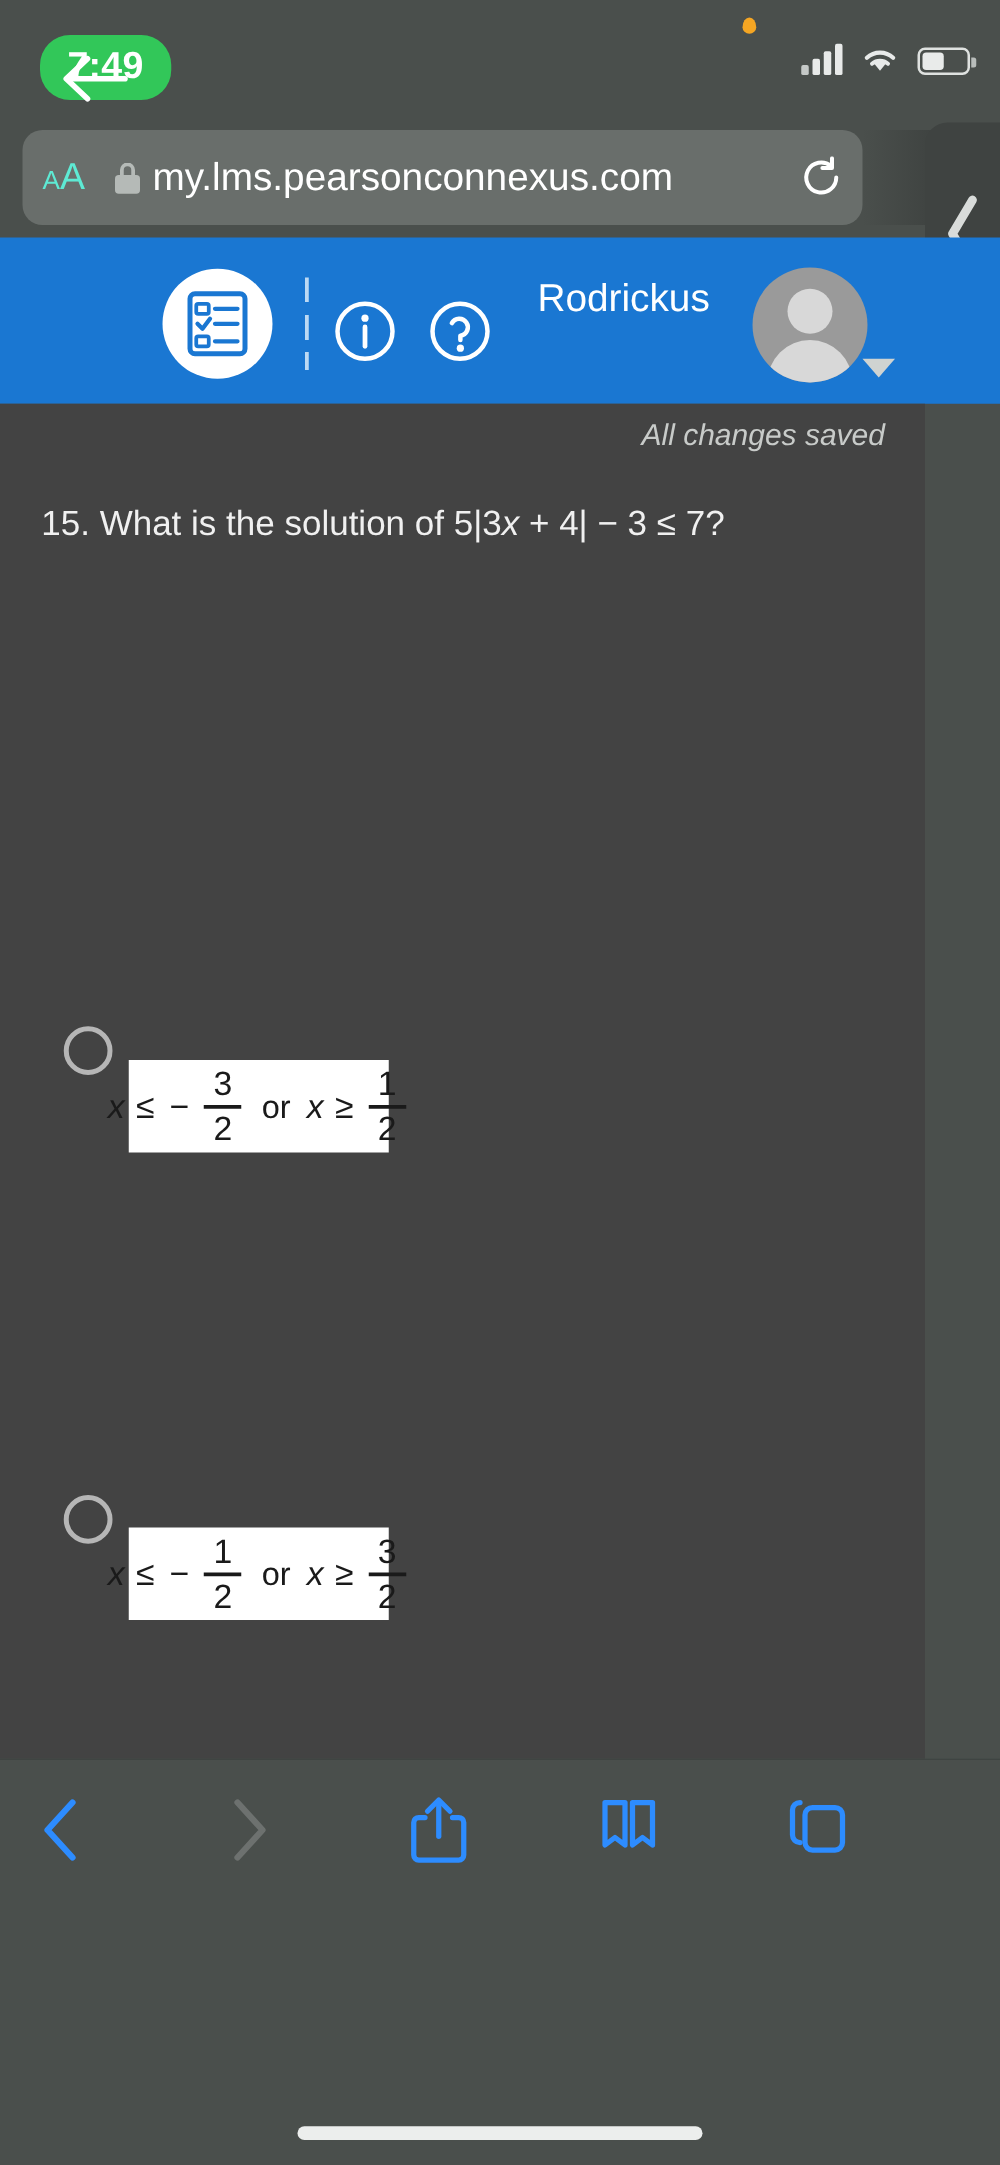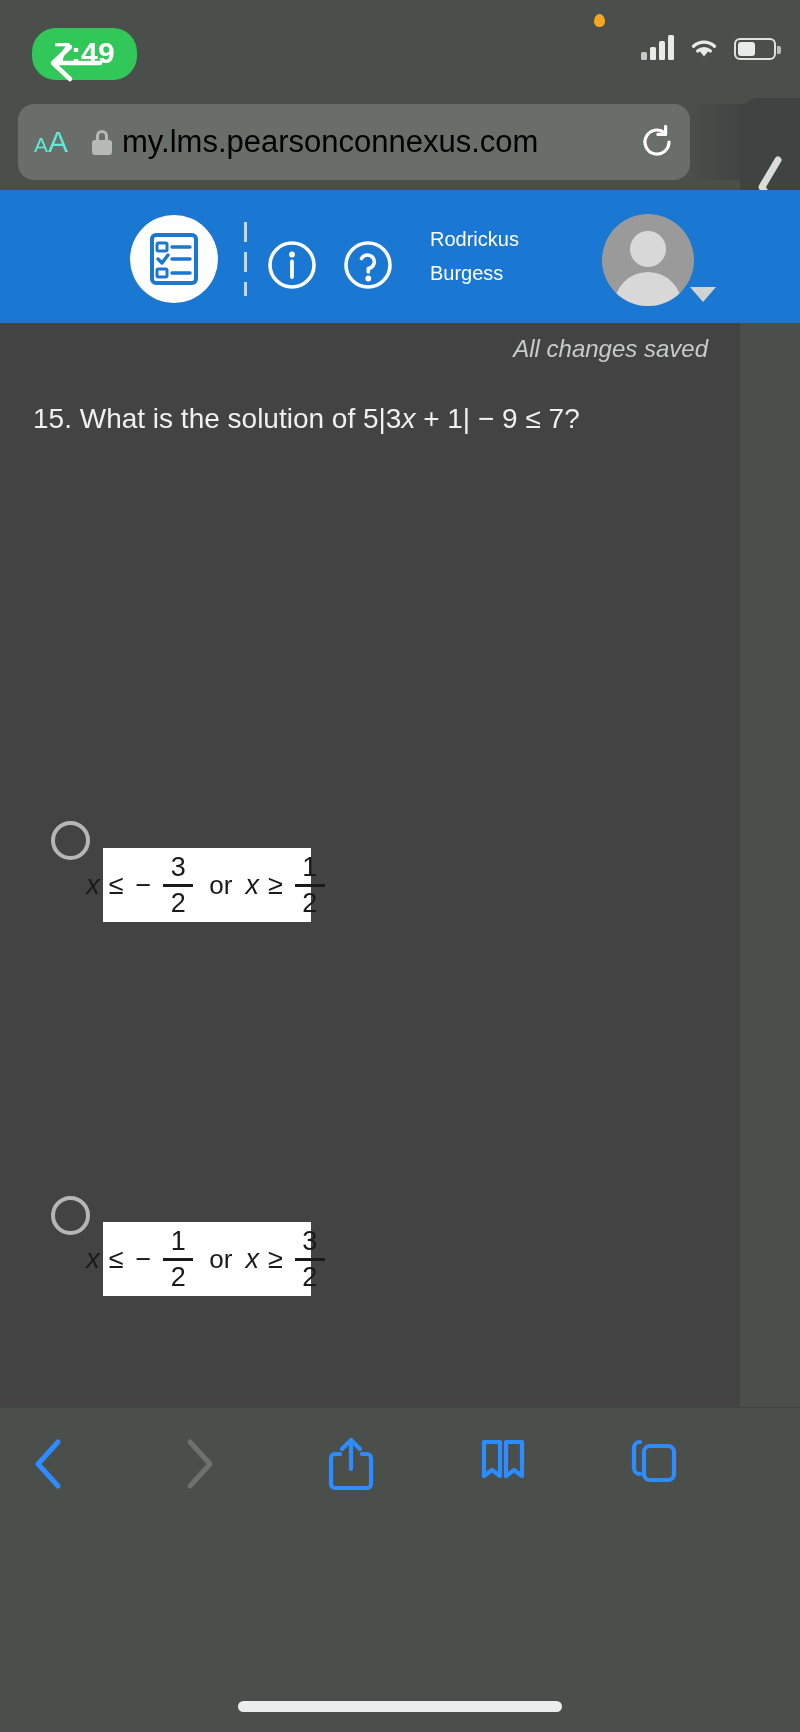--- a/index.html
+++ b/index.html
@@ -41,21 +41,21 @@
     position: absolute; left: 18px; top: 104px; width: 672px; height: 76px;
     background: #696e6b; border-radius: 16px;
     display: flex; align-items: center; padding: 0 16px;
   }
   .aa { color: #5eead4; font-size: 21px; font-weight: 500; letter-spacing: 0; }
   .aa .big { font-size: 30px; }
   .lock { margin-left: 24px; width: 20px; height: 25px; position: relative; }
   .lock .body { position:absolute; bottom:0; left:0; width:20px; height:15px; background:#b5bab7; border-radius:3px; }
   .lock .shackle { position:absolute; top:0; left:4px; width:12px; height:13px; border:3.5px solid #b5bab7; border-bottom:none; border-radius:7px 7px 0 0; }
   .url-text {
-    margin-left: 10px; color: #000000; font-size: 31px; white-space: nowrap;
+    margin-left: 10px; color: #ffffff; font-size: 31px; white-space: nowrap;
     overflow: hidden; flex: 1;
   }
   .reload { width: 34px; height: 34px; flex: 0 0 auto; }
   .urlbar-shadow { position:absolute; right:0; top:104px; width:110px; height:76px;
     background: linear-gradient(to right, rgba(74,79,76,0), #3d413f 60%); pointer-events:none; }
 
   
   .tab-peek { position:absolute; right:0; top:98px; width:60px; height:220px; background:#3f4341; border-radius: 18px 0 0 18px; }
   .tab-peek .chev { position:absolute; left:14px; top:56px; }
 
@@ -69,21 +69,21 @@
     position: absolute; left: 130px; top: 215px; width: 88px; height: 88px;
     background:#fff; border-radius: 50%;
     display:flex; align-items:center; justify-content:center;
   }
   .divider-dash { position:absolute; left:244px; top:222px; width:3px; height:74px;
     background: repeating-linear-gradient(to bottom, #bcd9f4 0 20px, transparent 20px 30px); }
   .icon-info { position: absolute; left: 266px; top: 239px; }
   .icon-help { position: absolute; left: 342px; top: 239px; }
   .username {
     position: absolute; left: 430px; top: 222px; width: 170px;
-    color: #fff; font-size: 20px; line-height: 34px;
+    color: #fff; font-size: 31px; line-height: 34px;
   }
   .avatar {
     position: absolute; left: 602px; top: 214px; width: 92px; height: 92px;
     border-radius: 50%; background: #9a9a9a; overflow: hidden;
   }
   .avatar .head { position:absolute; left:28px; top:17px; width:36px; height:36px; border-radius:50%; background:#d8d8d8; }
   .avatar .body { position:absolute; left:12px; top:58px; width:68px; height:46px; border-radius:34px 34px 0 0; background:#d8d8d8; }
   .caret-down { position:absolute; left:690px; top:287px; width:0; height:0;
     border-left:13px solid transparent; border-right:13px solid transparent; border-top:15px solid #cfd3d1; }
 
@@ -231,36 +231,35 @@
   </svg>
 
   <svg class="icon-help" width="52" height="52" viewBox="0 0 52 52">
     <circle cx="26" cy="26" r="22" stroke="#fff" stroke-width="3.6" fill="none"></circle>
     <path d="M19.5 19.5 a6.8 6.8 0 1 1 6.8 10 V33" stroke="#fff" stroke-width="3.6" fill="none" stroke-linecap="round" stroke-linejoin="round"></path>
     <circle cx="26.3" cy="39.5" r="2.9" fill="#fff"></circle>
   </svg>
 
   <div class="username">
     <div>Rodrickus</div>
-    <div>Burgess</div>
   </div>
 
   <div class="avatar">
     <span class="head"></span>
     <span class="body"></span>
   </div>
   <div class="caret-down"></div>
 
   <div class="content">
 
     <div class="saved">All changes saved</div>
 
     <div class="question">
       <span>15.</span>
-      <span>What is the solution of 5|3</span><span class="ital">x</span><span> + 1| − 9 ≤ 7?</span>
+      <span>What is the solution of 5|3</span><span class="ital">x</span><span> + 4| − 3 ≤ 7?</span>
     </div>
 
     <div class="options">
 
       <div class="option opt1">
         <div class="radio"></div>
         <div class="mathbox">
           <div class="mathline">
             <span class="var">x</span>
             <span class="op">≤</span>

